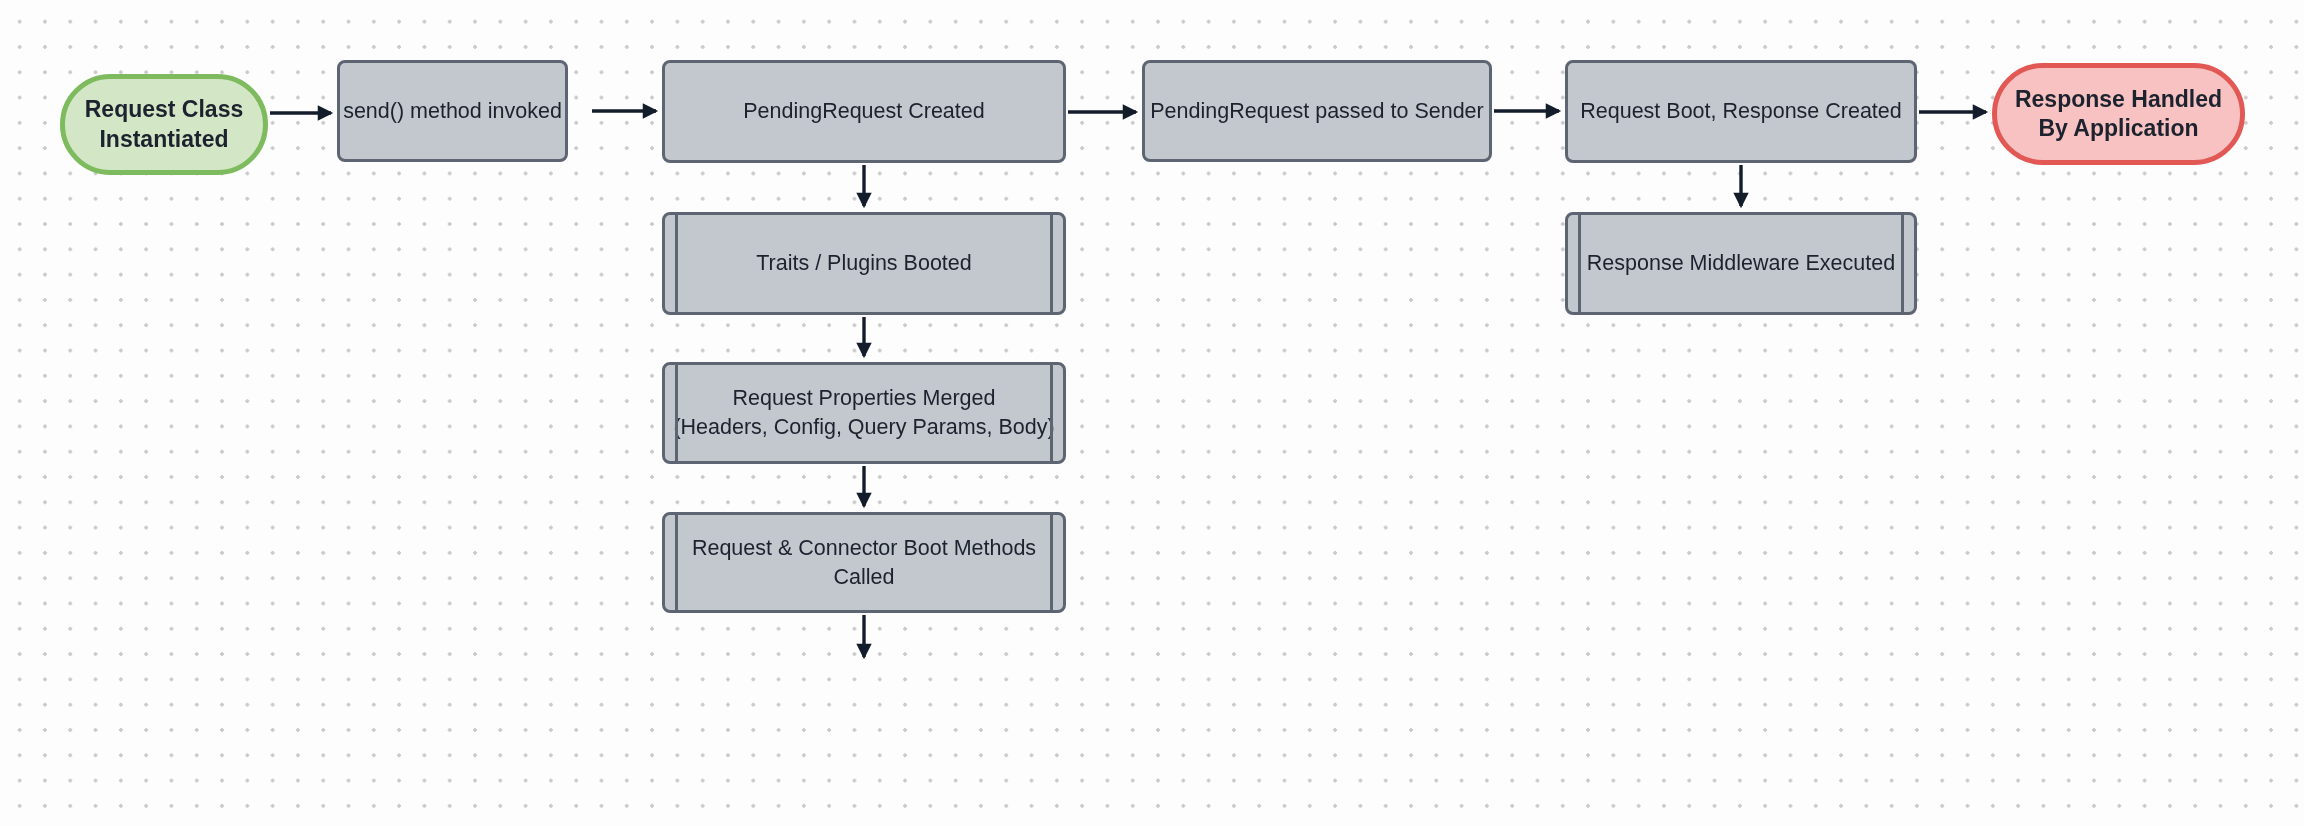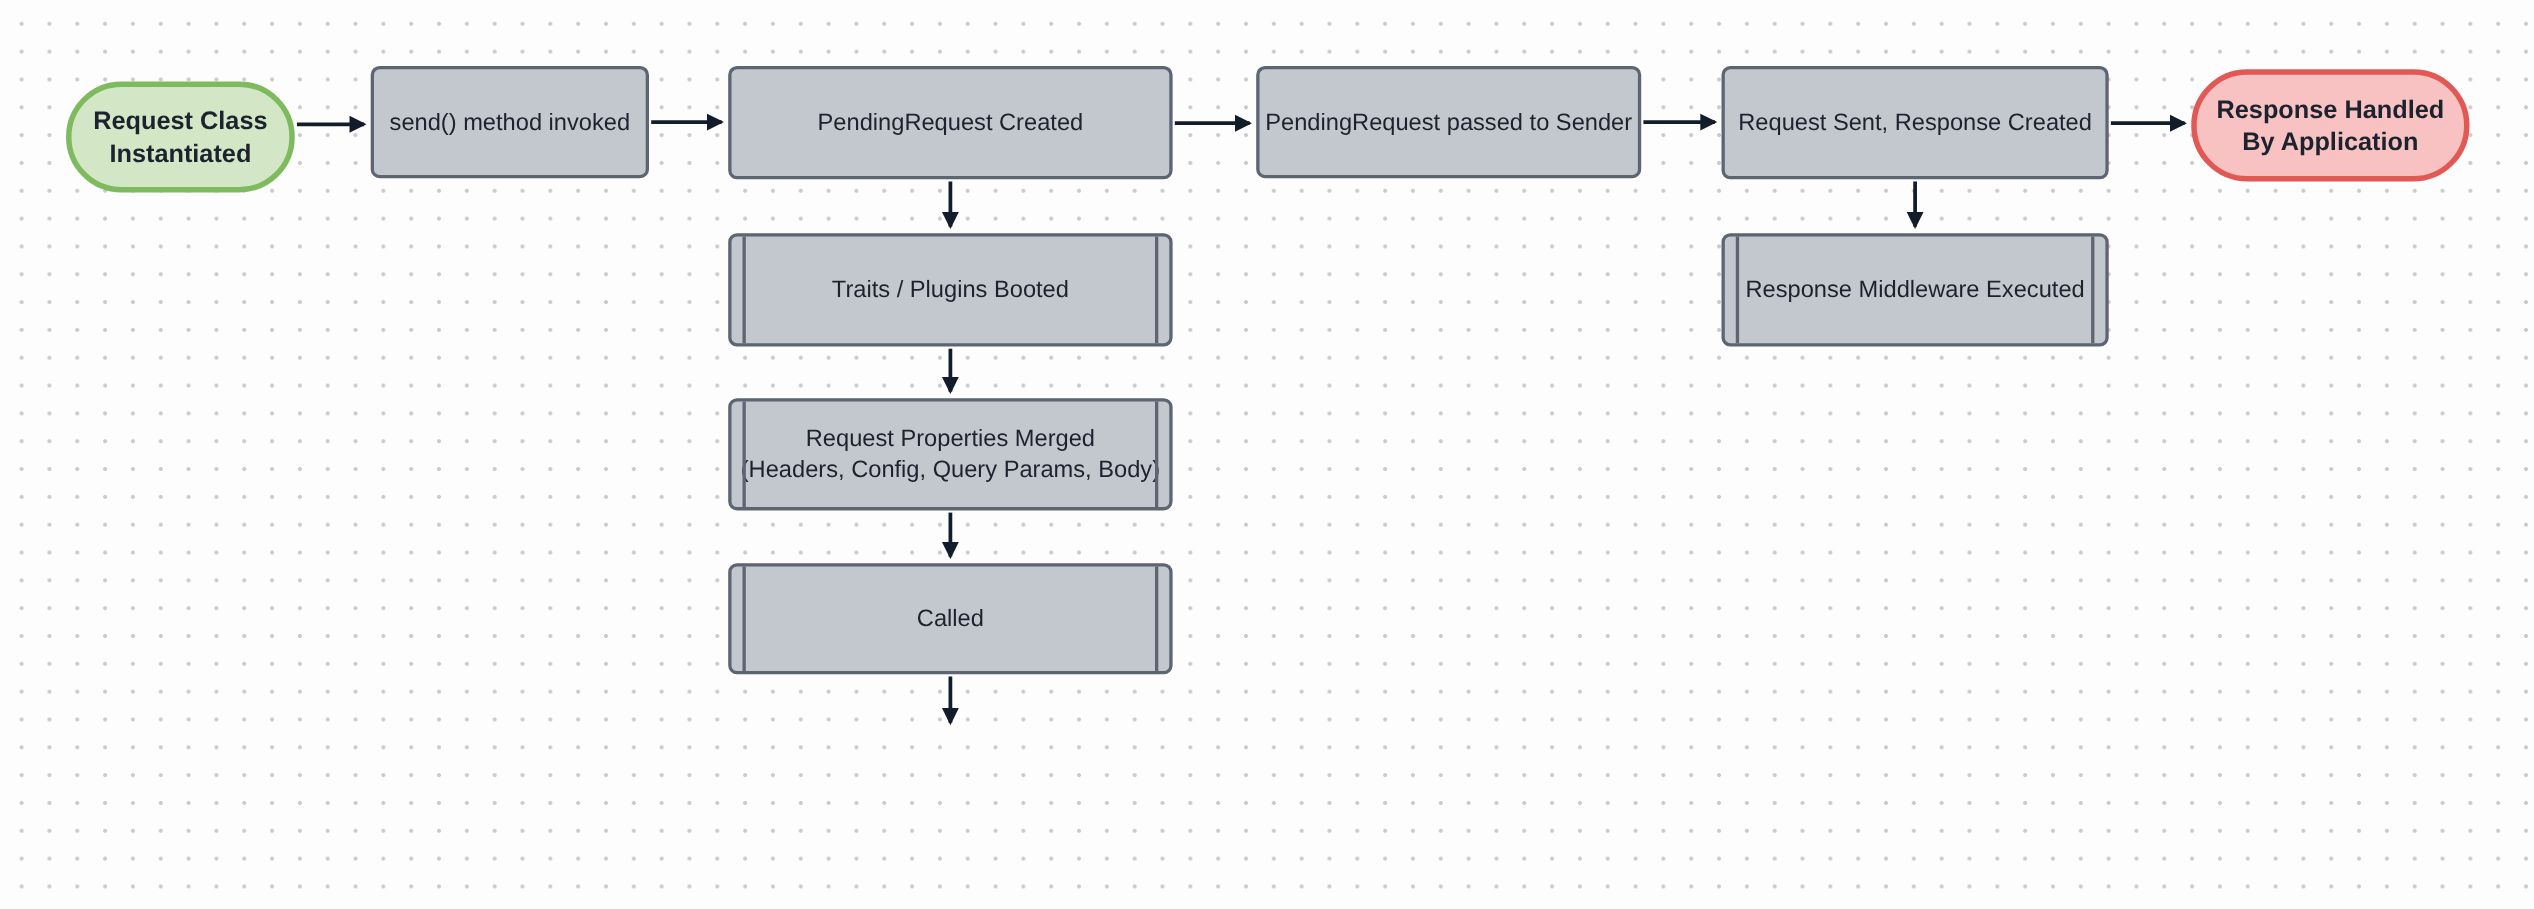--- a/index.html
+++ b/index.html
@@ -94,51 +94,52 @@
       <line x1="864" y1="466" x2="864" y2="506" stroke="#131c2b" stroke-width="3.4" marker-end="url(#arrowhead)"></line>
       <line x1="864" y1="615" x2="864" y2="657" stroke="#131c2b" stroke-width="3.4" marker-end="url(#arrowhead)"></line>
       <line x1="1741" y1="165" x2="1741" y2="206" stroke="#131c2b" stroke-width="3.4" marker-end="url(#arrowhead)"></line>
     </svg>
 
   <div class="node stadium start" style="left:60px; top:62px; width:208px; height:101px;">
     <span class="line">Request Class</span>
     <span class="line">Instantiated</span>
   </div>
 
-  <div class="node box" style="left:337px; top:60px; width:253px; height:102px;justify-content:center;">
+  <div class="node box" style="left:337px; top:60px; width:231px; height:102px;justify-content:center;">
     <span class="line">send() method invoked</span>
   </div>
 
   <div class="node box" style="left:662px; top:60px; width:404px; height:103px;">
     <span class="line">PendingRequest Created</span>
   </div>
 
   <div class="node box" style="left:1142px; top:60px; width:350px; height:102px;padding-left:14px;">
     <span class="line">PendingRequest passed to Sender</span>
   </div>
 
   <div class="node box" style="left:1565px; top:60px; width:352px; height:103px;">
-    <span class="line">Request Sent, Response Created</span>
+    <span class="line">Request Boot, Response Created</span>
   </div>
 
   <div class="node stadium end" style="left:1992px; top:63px; width:253px; height:102px;">
     <span class="line">Response Handled</span>
     <span class="line">By Application</span>
   </div>
 
   <div class="node subroutine" style="left:662px; top:212px; width:404px; height:103px;">
     <span class="line">Traits / Plugins Booted</span>
   </div>
 
   <div class="node subroutine" style="left:662px; top:362px; width:404px; height:102px;">
     <span class="line">Request Properties Merged</span>
     <span class="line">(Headers, Config, Query Params, Body)</span>
   </div>
 
   <div class="node subroutine" style="left:662px; top:512px; width:404px; height:101px;">
+    <span class="line">Request &amp; Connector Boot Methods</span>
     <span class="line">Called</span>
   </div>
 
 
   <div class="node subroutine" style="left:1565px; top:212px; width:352px; height:103px;text-align:right;">
     <span class="line">Response Middleware Executed</span>
   </div>
 
 </div>
 

